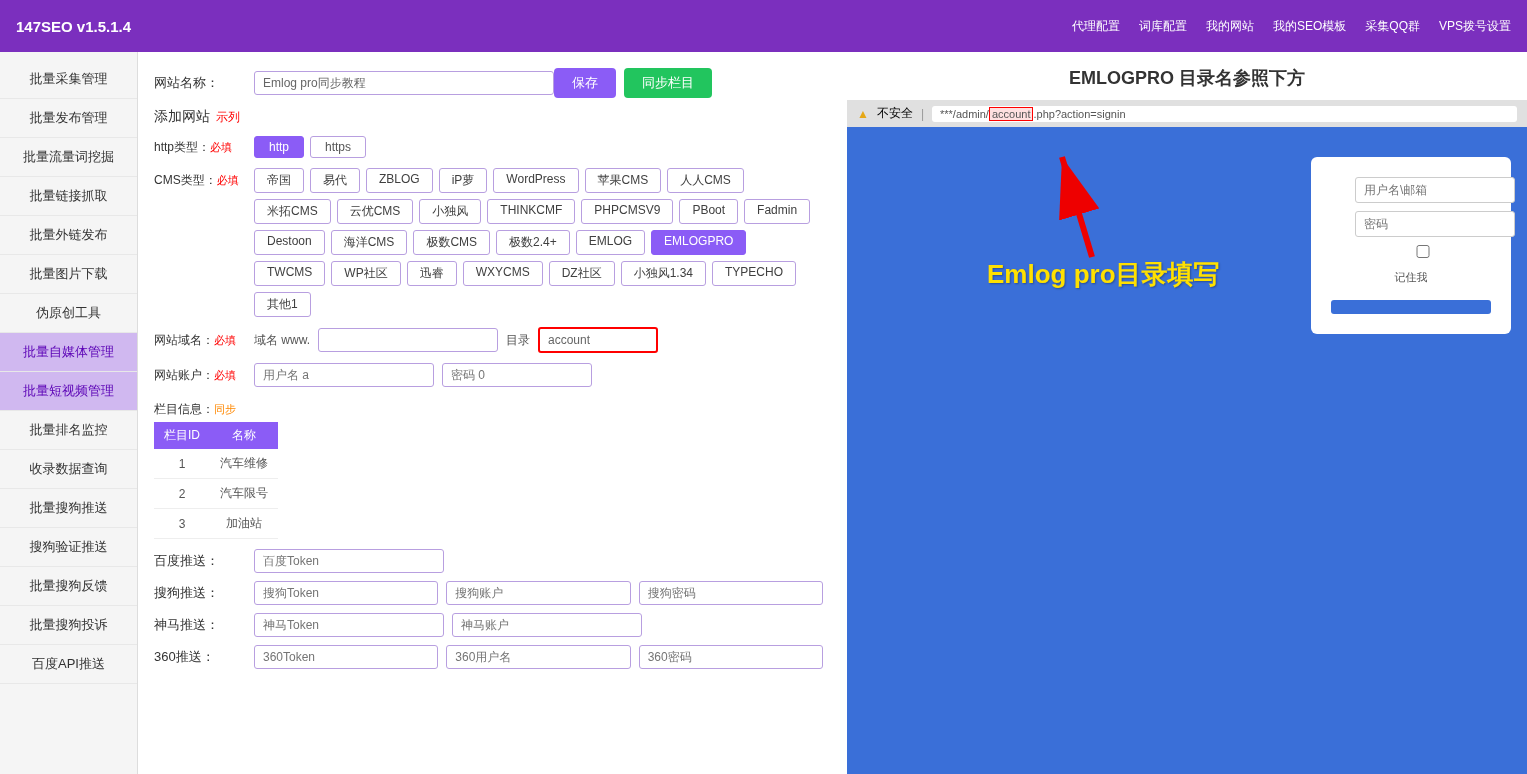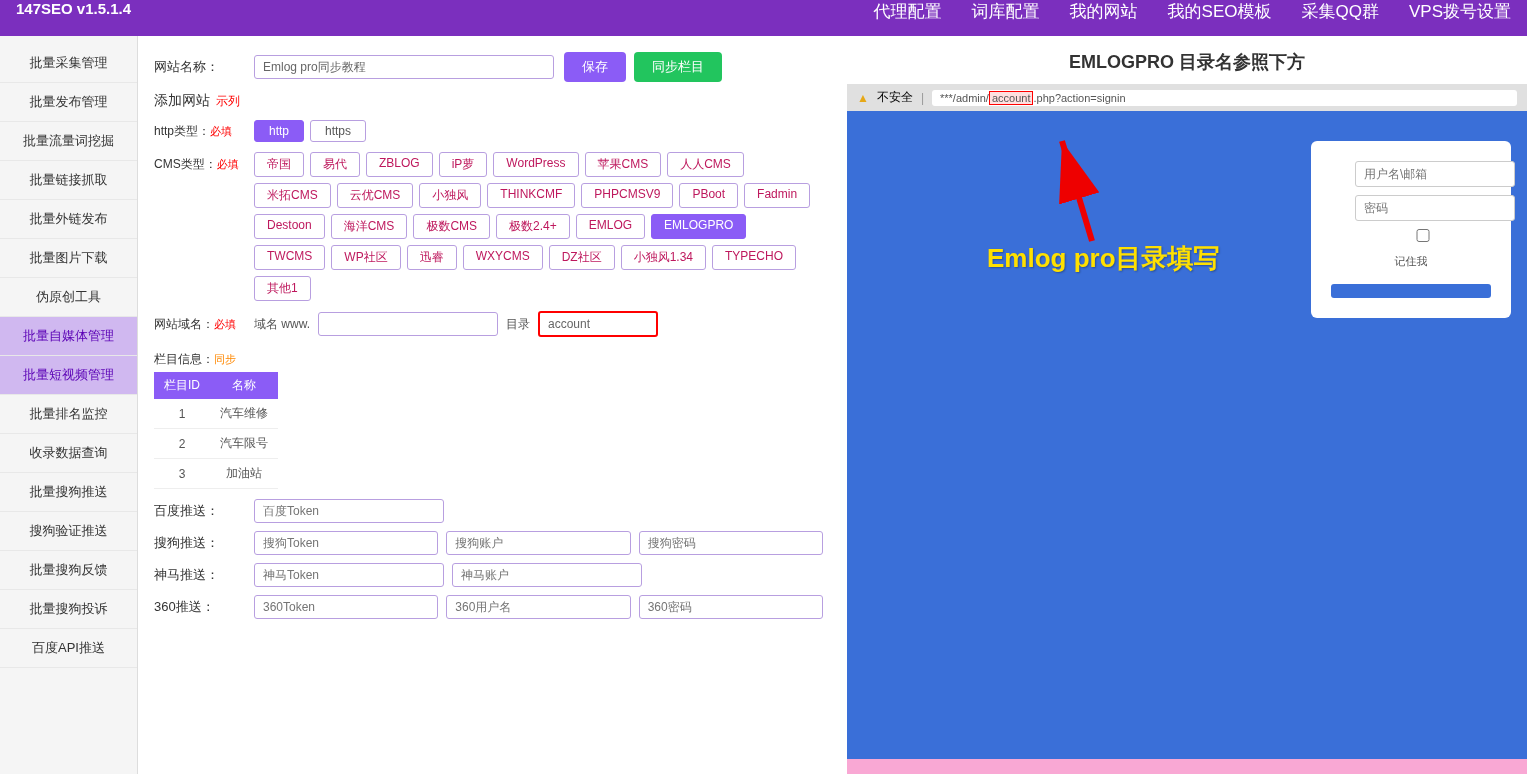--- a/index.html
+++ b/index.html
@@ -1,36 +1,36 @@
 <!DOCTYPE html>
 <html><head>
   <meta charset="utf-8">
   <style>
     * { box-sizing: border-box; margin: 0; padding: 0; }
     body { font-family: "Microsoft YaHei", Arial, sans-serif; font-size: 13px; background: #f0f0f0; }
 
     
     .top-nav {
       background: #7b2fbe;
-      height: 36px;
-      display: flex;
-      align-items: flex-start;
+      height: 52px;
+      display: flex;
+      align-items: center;
       padding: 0 16px;
       color: white;
     }
     .top-nav .brand {
       font-size: 15px;
       font-weight: bold;
       margin-right: auto;
       color: white;
     }
     .top-nav .nav-links {
       display: flex;
-      gap: 30px;
-      font-size: 17px;
+      gap: 19px;
+      font-size: 12px;
     }
     .top-nav .nav-links span {
       color: white;
       cursor: pointer;
     }
 
     
     .main-layout {
       display: flex;
       height: calc(774px - 36px);
@@ -98,21 +98,20 @@
 
     
     .btn-save {
       background: #8b5cf6;
       color: white;
       border: none;
       padding: 6px 18px;
       border-radius: 4px;
       cursor: pointer;
       font-size: 13px;
-      margin-left: 10px;
     }
     .btn-sync {
       background: #22c55e;
       color: white;
       border: none;
       padding: 6px 18px;
       border-radius: 4px;
       cursor: pointer;
       font-size: 13px;
       margin-left: 8px;
@@ -149,21 +148,21 @@
       gap: 6px;
       max-width: 560px;
     }
     .cms-btn {
       padding: 3px 12px;
       border: 1px solid #b89fe0;
       border-radius: 3px;
       cursor: pointer;
       font-size: 12px;
       background: white;
-      color: #be185d;
+      color: #404040;
     }
     .cms-btn.selected { background: #8b5cf6; color: white; border-color: #8b5cf6; }
 
     
     .domain-row { display: flex; align-items: center; gap: 8px; }
     .domain-prefix {
       font-size: 12px;
       color: #555;
     }
     .domain-input { width: 180px; }
@@ -401,20 +400,27 @@
     <div class="form-row">
       <span class="form-label" style="font-size:12px;">网站域名：<span style="color:red;font-size:11px;">必填</span></span>
       <div class="domain-row">
         <span class="domain-prefix">域名 www.</span>
         <input type="text" class="domain-input" value="" style="">
         <span class="dir-label">目录</span>
         <input type="text" class="dir-input" value="account" style="">
       </div>
     </div>
 
+    <div class="form-row">
+      <span class="form-label" style="font-size:12px;">网站账户：<span style="color:red;font-size:11px;">必填</span></span>
+      <div class="account-row">
+        <input type="text" class="account-input" placeholder="用户名 a" style="">
+        <input type="text" class="pwd-input" placeholder="密码 0" style="">
+      </div>
+    </div>
 
     <div class="form-row" style="align-items:flex-start;flex-direction:column;">
       <span class="form-label" style="font-size:12px;padding-top:4px;">栏目信息：<span style="color:#f80;font-size:11px;">同步</span></span>
       <div style="flex:1;max-width:560px;">
         <table class="col-table">
           <thead>
             <tr>
               <th>栏目ID</th>
               <th>名称</th>
             </tr>

